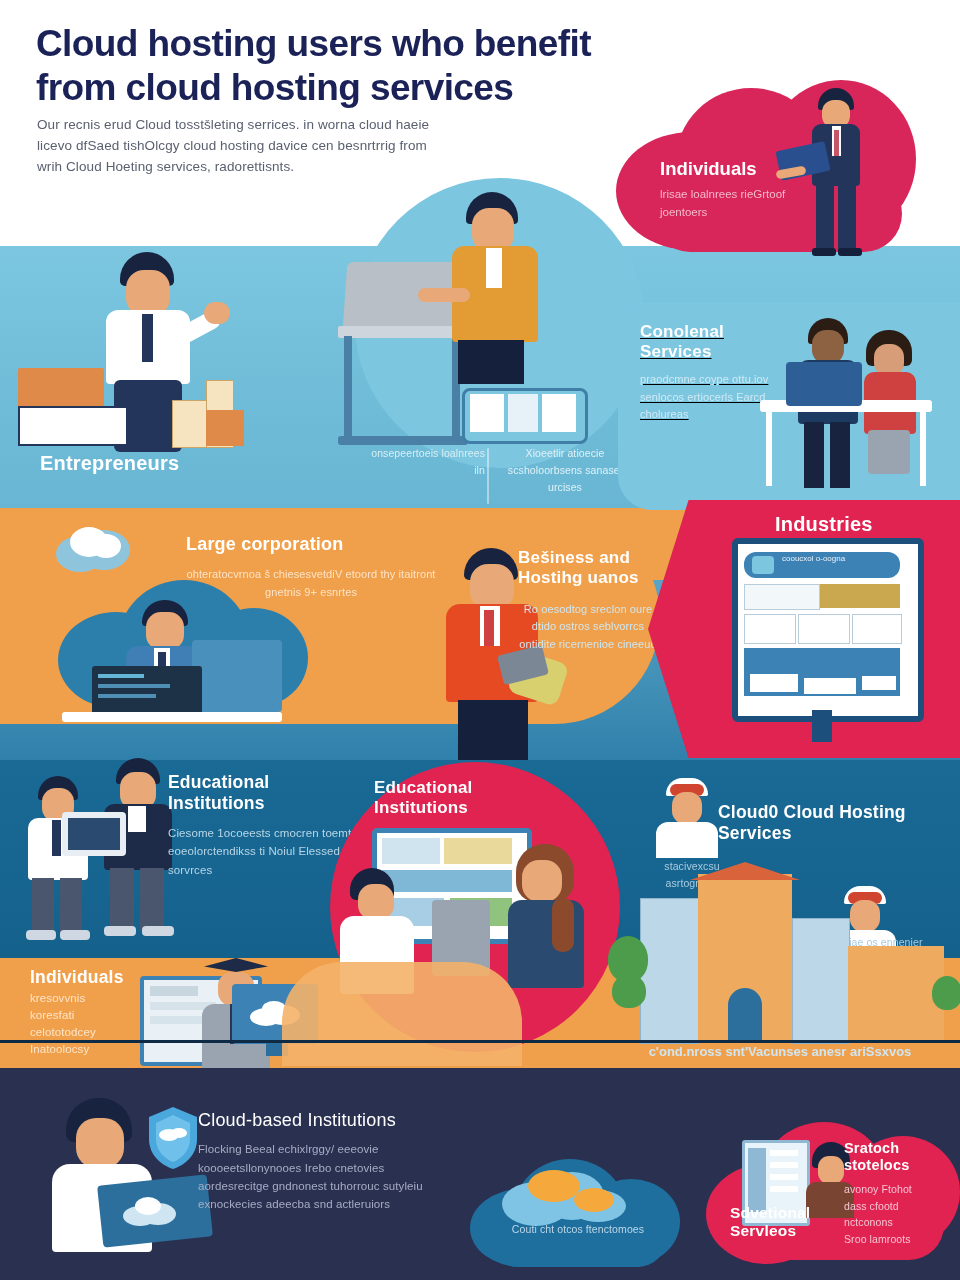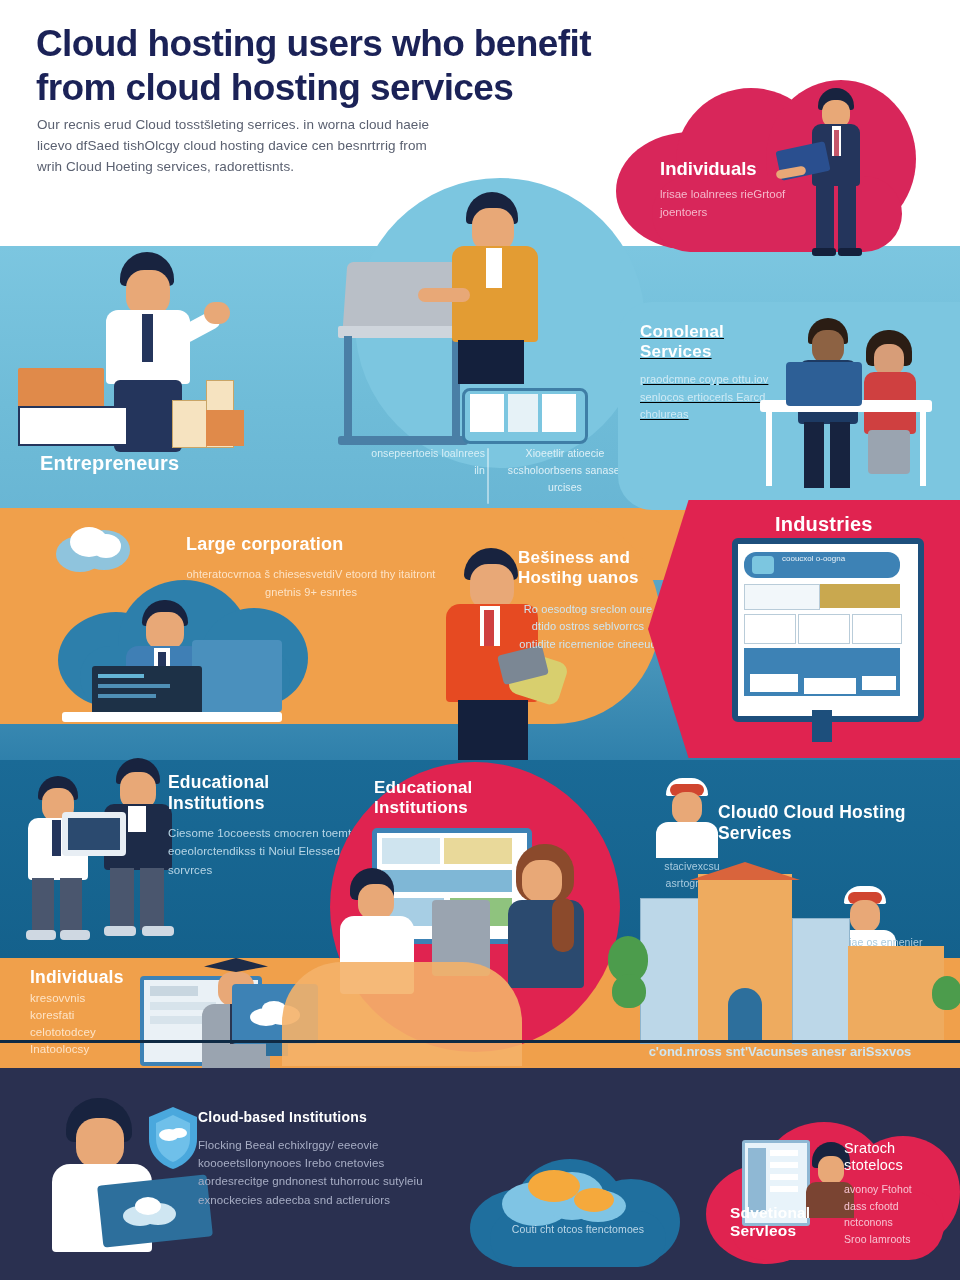--- a/index.html
+++ b/index.html
@@ -111,21 +111,21 @@
   #edu3{left:30px;top:968px;width:190px;}
   #edu3 .h{color:#ffffff;font-size:17.5px;font-weight:bold;}
   #edu3 .b{color:#fde4c8;font-size:11.5px;margin-top:2px;line-height:1.5;filter:blur(.45px);}
 
   
   #footline{left:0;top:1040px;width:960px;height:3px;background:#0f2a44;}
   #footcap{left:620px;top:1044px;width:320px;color:#cfe6f2;font-size:13px;font-weight:bold;text-align:center;filter:blur(.5px);}
 
   
   #cloudbased{left:198px;top:1110px;width:230px;}
-  #cloudbased .h{color:#ffffff;font-size:14px;font-weight:bold;}
+  #cloudbased .h{color:#ffffff;font-size:18px;font-weight:normal;}
   #cloudbased .b{color:#a7adc4;font-size:11.5px;margin-top:10px;line-height:1.6;filter:blur(.45px);}
   #shieldicon{left:145px;top:1105px;width:56px;height:66px;}
 
   
   #botcloud{left:470px;top:1155px;width:210px;height:112px;}
   #botcloud .c{position:absolute;background:#1f6f9e;border-radius:50%;}
   #bc1{left:0;top:34px;width:104px;height:78px;}
   #bc2{left:44px;top:4px;width:112px;height:104px;}
   #bc3{left:112px;top:24px;width:98px;height:86px;}
   #bc4{left:20px;top:56px;width:176px;height:56px;border-radius:30px !important;}
@@ -134,21 +134,21 @@
   
   #pinkcloud{left:706px;top:1118px;width:254px;height:162px;}
   #pinkcloud .c{position:absolute;background:#e02350;border-radius:50%;}
   #pc1{left:0;top:46px;width:120px;height:100px;}
   #pc2{left:52px;top:4px;width:132px;height:128px;}
   #pc3{left:140px;top:18px;width:114px;height:112px;}
   #pc4{left:24px;top:72px;width:214px;height:70px;border-radius:36px !important;}
   #sdvet{left:730px;top:1204px;width:110px;}
   #sdvet .h{color:#ffffff;font-size:15.5px;font-weight:bold;line-height:1.18;}
   #sratoch{left:844px;top:1140px;width:110px;}
-  #sratoch .h{color:#ffffff;font-size:14.5px;font-weight:normal;line-height:1.2;}
+  #sratoch .h{color:#ffffff;font-size:14.5px;font-weight:bold;line-height:1.2;}
   #sratoch .b{color:#f7c3d2;font-size:10.5px;margin-top:6px;line-height:1.6;filter:blur(.45px);}
 
   
   .fig{position:absolute;}
   .sk{background:#e8a877;}      
   .hair{background:#18233f;}
   .suit{background:#24355c;}
   .shirt{background:#ffffff;}
   .tie{background:#24355c;}
   .rd{border-radius:50%;}

